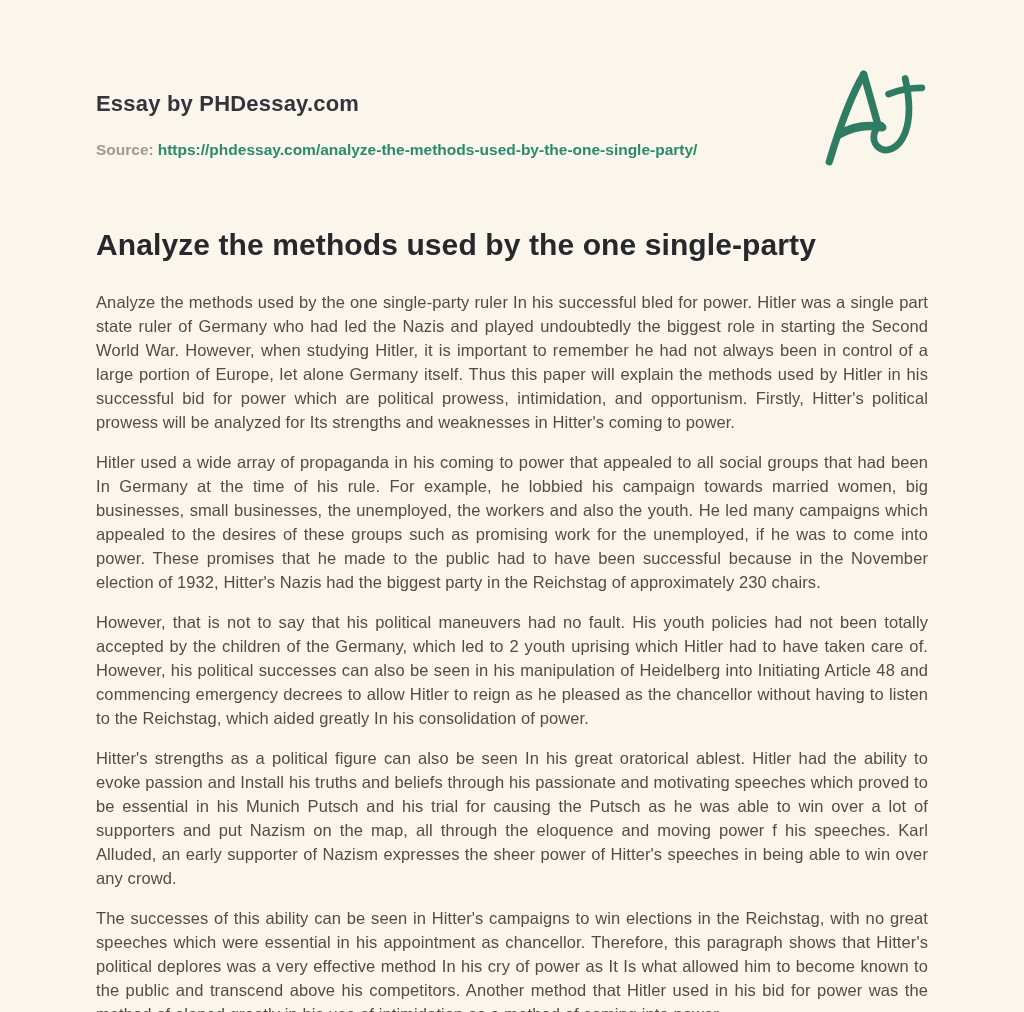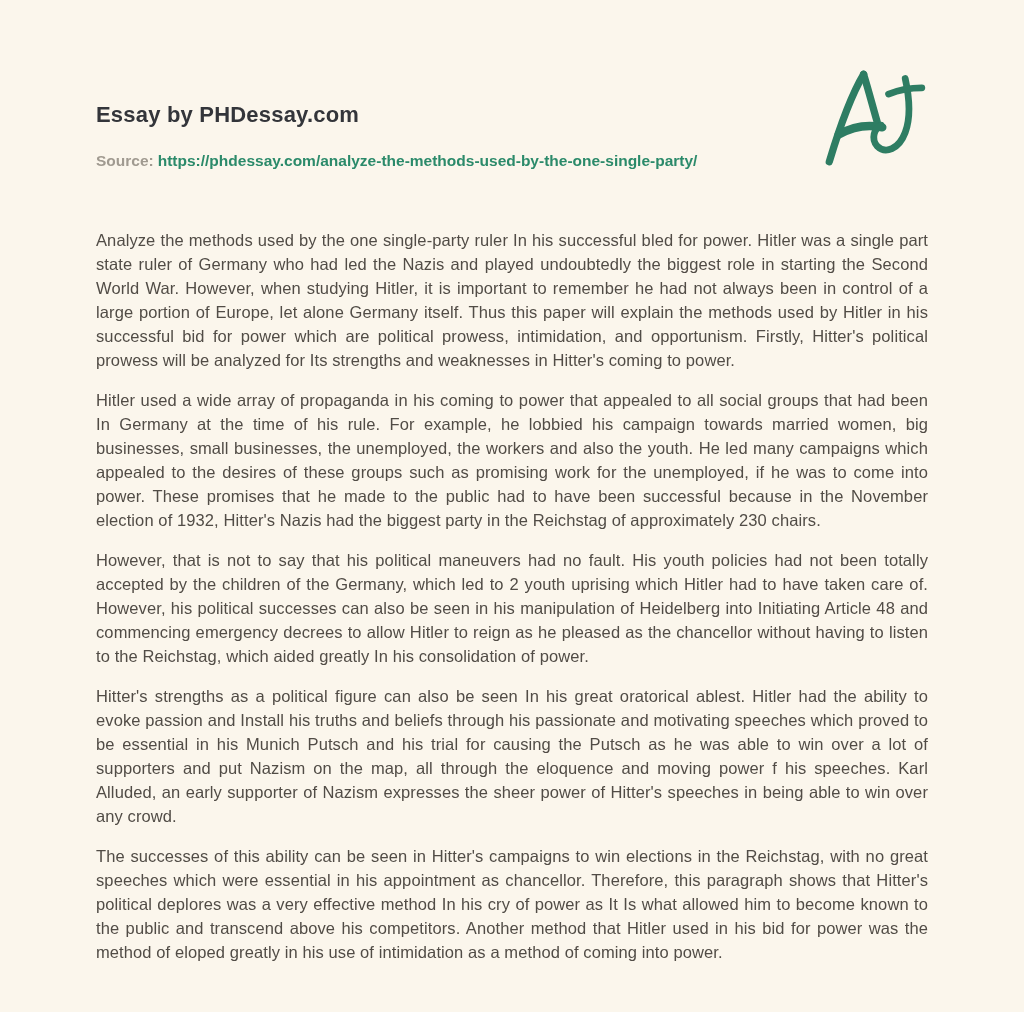--- a/index.html
+++ b/index.html
@@ -14,21 +14,21 @@
   }
   .page {
     width: 1024px;
     min-height: 1012px;
     padding: 78px 96px 10px 96px;
     position: relative;
   }
   .doc-header {
     display: flex;
     justify-content: space-between;
-    align-items: flex-end;
+    align-items: center;
     margin-bottom: 58px;
   }
   .header-left { padding-top: 2px; }
   .site-title {
     font-size: 22px;
     font-weight: 700;
     color: #33353a;
     letter-spacing: 0.2px;
     margin-bottom: 24px;
   }
@@ -85,20 +85,21 @@
       <path d="M40,8 C45,24 49,40 54,57" stroke-width="7"></path>
 
       <path d="M16,66 C30,58 44,56 58,59" stroke-width="8"></path>
 
       <path d="M80,12 C84,30 86,48 80,64 C74,80 61,85 53,77 C47,70 50,60 57,57" stroke-width="6.5"></path>
 
       <path d="M64,27 C74,23 86,21 96,21" stroke-width="6.5"></path>
     </svg>
   </div>
 
+  <h1 class="article-title">Analyze the methods used by the one single-party</h1>
 
   <div class="essay-body">
     <p>Analyze the methods used by the one single-party ruler In his successful bled for power. Hitler was a single part state ruler of Germany who had led the Nazis and played undoubtedly the biggest role in starting the Second World War. However, when studying Hitler, it is important to remember he had not always been in control of a large portion of Europe, let alone Germany itself. Thus this paper will explain the methods used by Hitler in his successful bid for power which are political prowess, intimidation, and opportunism. Firstly, Hitter's political prowess will be analyzed for Its strengths and weaknesses in Hitter's coming to power.</p>
     <p>Hitler used a wide array of propaganda in his coming to power that appealed to all social groups that had been In Germany at the time of his rule. For example, he lobbied his campaign towards married women, big businesses, small businesses, the unemployed, the workers and also the youth. He led many campaigns which appealed to the desires of these groups such as promising work for the unemployed, if he was to come into power. These promises that he made to the public had to have been successful because in the November election of 1932, Hitter's Nazis had the biggest party in the Reichstag of approximately 230 chairs.</p>
     <p>However, that is not to say that his political maneuvers had no fault. His youth policies had not been totally accepted by the children of the Germany, which led to 2 youth uprising which Hitler had to have taken care of. However, his political successes can also be seen in his manipulation of Heidelberg into Initiating Article 48 and commencing emergency decrees to allow Hitler to reign as he pleased as the chancellor without having to listen to the Reichstag, which aided greatly In his consolidation of power.</p>
     <p>Hitter's strengths as a political figure can also be seen In his great oratorical ablest. Hitler had the ability to evoke passion and Install his truths and beliefs through his passionate and motivating speeches which proved to be essential in his Munich Putsch and his trial for causing the Putsch as he was able to win over a lot of supporters and put Nazism on the map, all through the eloquence and moving power f his speeches. Karl Alluded, an early supporter of Nazism expresses the sheer power of Hitter's speeches in being able to win over any crowd.</p>
     <p>The successes of this ability can be seen in Hitter's campaigns to win elections in the Reichstag, with no great speeches which were essential in his appointment as chancellor. Therefore, this paragraph shows that Hitter's political deplores was a very effective method In his cry of power as It Is what allowed him to become known to the public and transcend above his competitors. Another method that Hitler used in his bid for power was the method of eloped greatly in his use of intimidation as a method of coming into power.</p>
   </div>
 
 </div>

